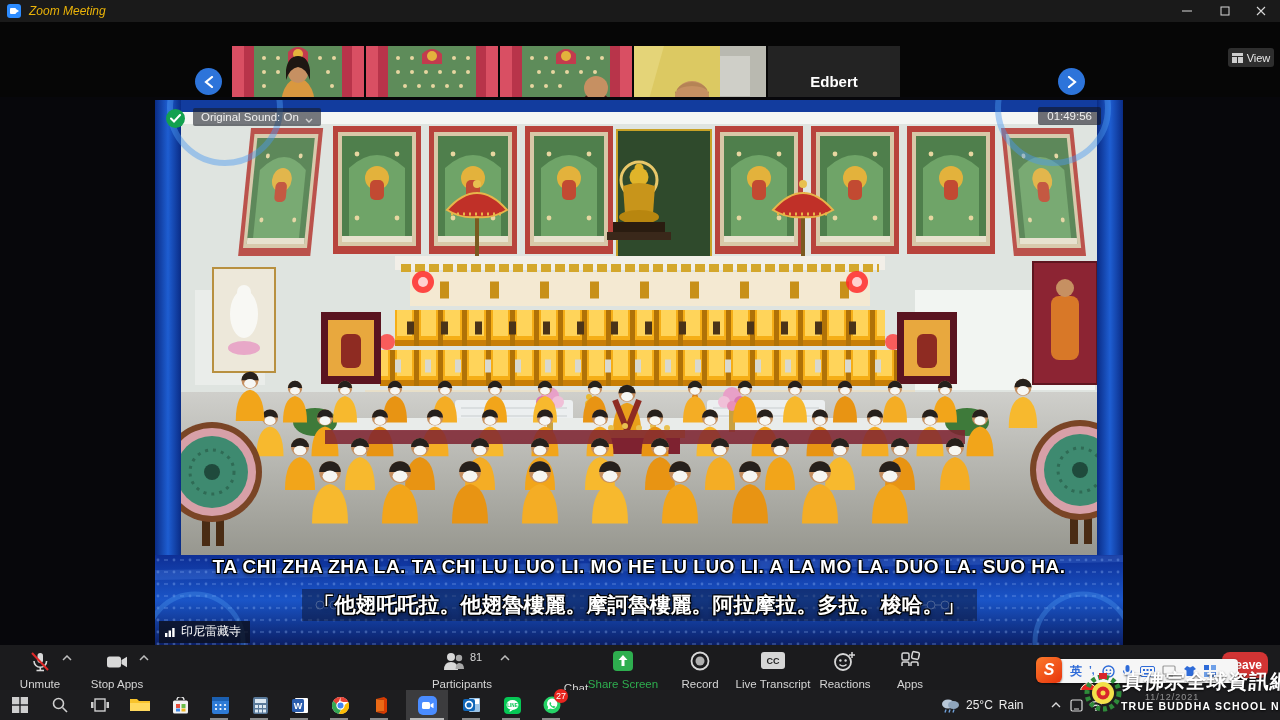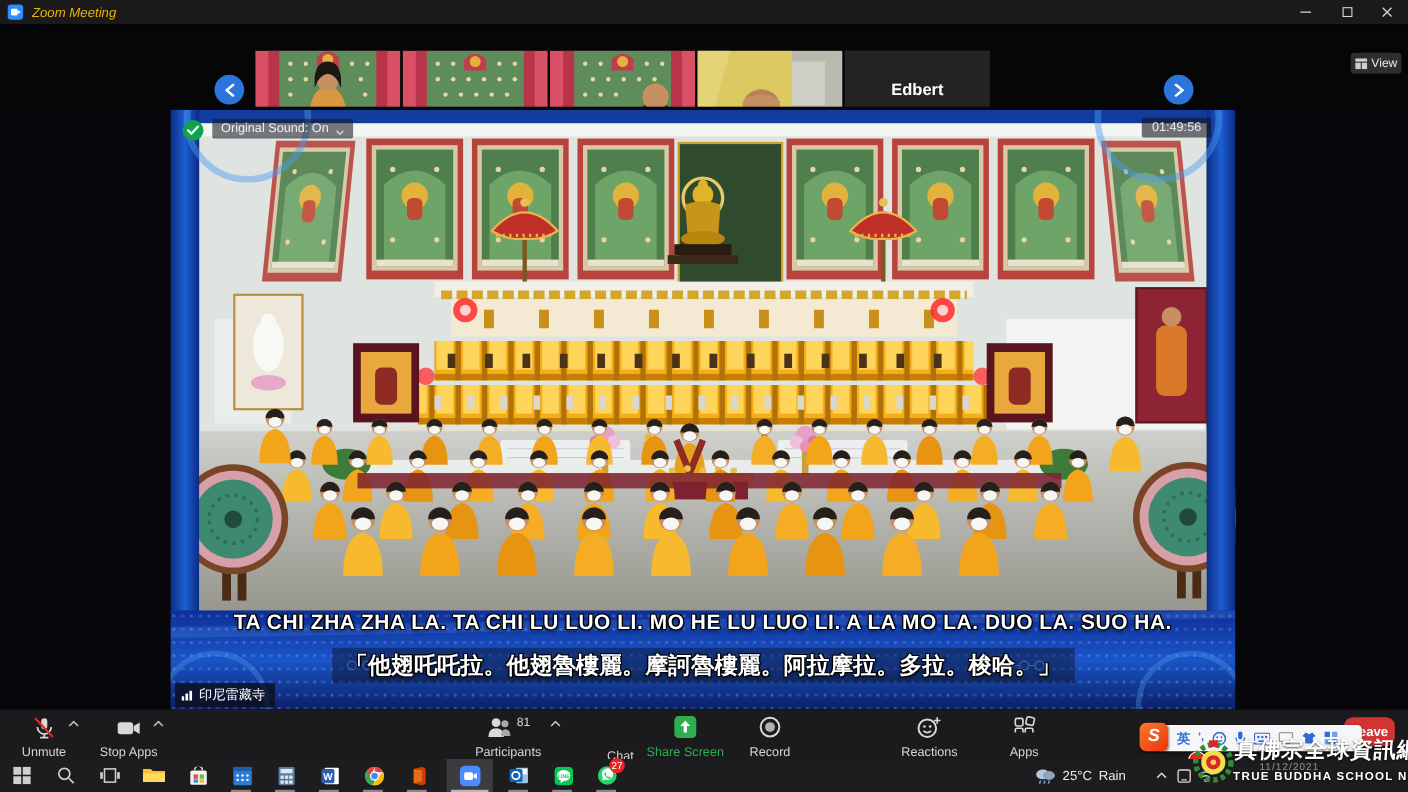--- a/index.html
+++ b/index.html
@@ -596,21 +596,21 @@
           <path d="M13.5 19 Q14 13 17 13 Q22 13 22 19 Z" fill="#a8a8a8"></path>
       </svg>
       <span style="font-size:11px;margin-top:1px;">81</span>
     </div>
     <span class="lab">Participants</span>
   </div>
   <svg class="caret" style="left:500px;top:10px;" width="10" height="6">
       <path d="M1 5 L5 1 L9 5" stroke="#bdbdbd" stroke-width="1.5" fill="none"></path>
     </svg>
 
-  <div class="tbtn" style="left:534px;width:60px;gap:32px;">
+  <div class="tbtn" style="left:546px;width:60px;gap:32px;">
     <svg width="24" height="22">
       <path d="M3 4 h18 a2 2 0 0 1 2 2 v8 a2 2 0 0 1 -2 2 h-10 l-5 4 v-4 h-3 a2 2 0 0 1 -2 -2 v-8 a2 2 0 0 1 2 -2 Z" transform="translate(-1 0) scale(.92)" fill="#d8d8d8"></path>
     </svg>
     <span class="lab">Chat</span>
   </div>
 
   <div class="tbtn" style="left:563px;width:120px;">
     <svg width="22" height="22">
       <rect x="1" y="1" width="20" height="20" rx="4" fill="#2EAE4F"></rect>
       <path d="M11 5 L15.5 10 H12.5 V16 H9.5 V10 H6.5 Z" fill="#fff"></path>
@@ -619,33 +619,38 @@
   </div>
 
   <div class="tbtn" style="left:665px;width:70px;">
     <svg width="22" height="22">
       <circle cx="11" cy="11" r="8.5" fill="none" stroke="#d8d8d8" stroke-width="1.8"></circle>
       <circle cx="11" cy="11" r="4.5" fill="#b0b0b0"></circle>
     </svg>
     <span class="lab">Record</span>
   </div>
 
+  <div class="tbtn" style="left:723px;width:100px;">
+    <div style="width:24px;height:17px;background:#d6d6d6;border-radius:3px;display:flex;align-items:center;justify-content:center;
+                color:#222;font-size:9px;font-weight:bold;margin-top:2px;">CC</div>
+    <span class="lab">Live Transcript</span>
+  </div>
 
   <div class="tbtn" style="left:805px;width:80px;">
     <svg width="24" height="22">
       <circle cx="10" cy="12" r="8" fill="none" stroke="#d8d8d8" stroke-width="1.8"></circle>
       <circle cx="7.4" cy="10.5" r="1.2" fill="#d8d8d8"></circle>
         <circle cx="12.6" cy="10.5" r="1.2" fill="#d8d8d8"></circle>
       <path d="M6.5 14.5 Q10 17.5 13.5 14.5" stroke="#d8d8d8" stroke-width="1.5" fill="none"></path>
       <path d="M19 2 v6 M16 5 h6" stroke="#d8d8d8" stroke-width="1.5"></path>
     </svg>
     <span class="lab">Reactions</span>
   </div>
 
-  <div class="tbtn" style="left:906px;width:50px;gap:12px;">
+  <div class="tbtn" style="left:885px;width:50px;gap:12px;">
     <svg width="22" height="22">
       <rect x="3" y="3" width="7" height="7" rx="1.5" fill="none" stroke="#d8d8d8" stroke-width="1.5"></rect>
       <rect x="3" y="12" width="7" height="7" rx="1.5" fill="none" stroke="#d8d8d8" stroke-width="1.5"></rect>
       <rect x="12" y="12" width="7" height="7" rx="1.5" fill="none" stroke="#d8d8d8" stroke-width="1.5"></rect>
       <rect x="13" y="2" width="7" height="7" rx="1.5" transform="rotate(12 16.5 5.5)" fill="none" stroke="#d8d8d8" stroke-width="1.5"></rect>
     </svg>
     <span class="lab">Apps</span>
   </div>
 
   <div id="leave">Leave</div>

